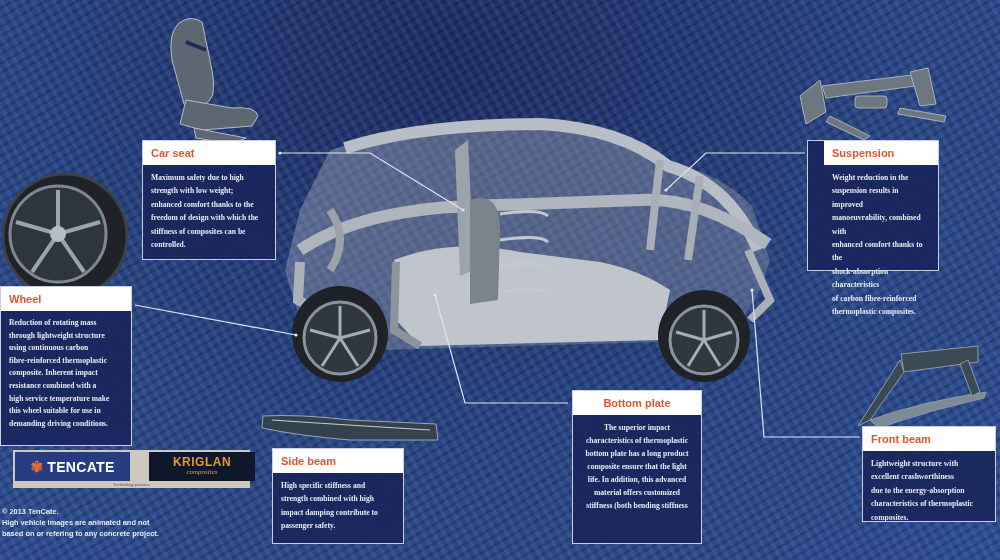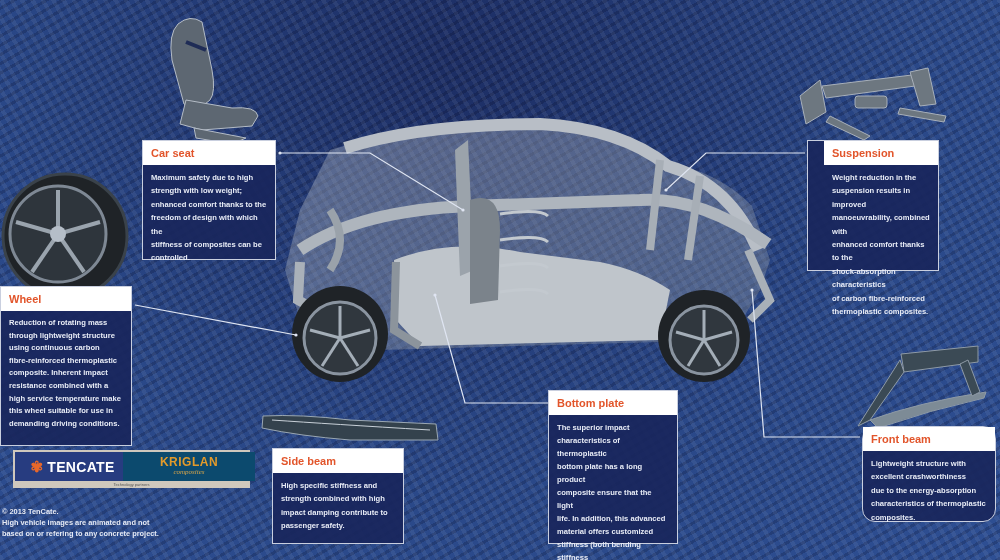--- a/index.html
+++ b/index.html
@@ -5,26 +5,26 @@
   html,body{margin:0;padding:0;}
   body{width:1000px;height:560px;overflow:hidden;position:relative;font-family:"Liberation Sans",sans-serif;
     background-color:#243f7c;
     background-image:
       repeating-linear-gradient(60deg, rgba(255,255,255,0.06) 0 4px, rgba(0,0,0,0) 4px 9px),
       repeating-linear-gradient(-30deg, rgba(0,0,20,0.18) 0 3px, rgba(0,0,0,0) 3px 8px),
       radial-gradient(ellipse at 45% 10%, #1c2d63 0%, #2a4888 60%, #2e4f93 100%);
   }
   .card{position:absolute;background:rgba(25,38,92,0.92);border:1px solid #c9cfdf;box-sizing:border-box;}
   .card .head{background:#ffffff;color:#e2552b;font-weight:bold;font-size:11px;padding:6px 8px;height:24px;box-sizing:border-box;line-height:12px;}
-  .card .body{color:#e8ecf6;font-size:7.6px;line-height:13.4px;padding:6px 8px;font-weight:bold;}
+  .card .body{color:#e8ecf6;font-size:7.6px;line-height:13.4px;padding:6px 8px;font-weight:bold;font-family:Liberation Serif, serif;}
   svg{position:absolute;overflow:visible;}
   .logos{position:absolute;left:13px;top:450px;width:237px;height:38px;background:#cfc8bd;}
   .tencate{position:absolute;left:2px;top:2px;width:115px;height:29px;background:#273c80;color:#fff;font-weight:bold;font-size:14px;display:flex;align-items:center;justify-content:center;letter-spacing:0.3px;}
   .tencate .mark{color:#e8672a;font-size:15px;margin-right:4px;}
-  .kriglan{position:absolute;left:110px;top:2px;width:132px;height:29px;background:#0c4a6e;text-align:center;}
+  .kriglan{position:absolute;left:136px;top:2px;width:106px;height:29px;background:#0f172a;text-align:center;}
   .kriglan .k1{color:#e29a2b;font-weight:bold;font-size:12px;letter-spacing:0.5px;display:block;margin-top:3px;}
   .kriglan .k2{color:#d7a54a;font-style:italic;font-size:7px;font-family:"Liberation Serif",serif;display:block;margin-top:-1px;}
   .partners{position:absolute;left:0;bottom:0;width:100%;text-align:center;font-size:4px;color:#555;height:6px;line-height:6px;}
   .copyright{position:absolute;left:2px;top:506px;color:#e6eaf4;font-size:7.4px;line-height:11px;font-weight:bold;}
 </style>
 </head>
 <body>
 
 <svg width="1000" height="560" style="left:0;top:0;" viewBox="0 0 1000 560">
 
@@ -163,35 +163,35 @@
     <div>Weight reduction in the</div>
     <div>suspension results in improved</div>
     <div>manoeuvrability, combined with</div>
     <div>enhanced comfort thanks to the</div>
     <div>shock-absorption characteristics</div>
     <div>of carbon fibre-reinforced</div>
     <div>thermoplastic composites.</div>
   </div>
 </div>
 
-<div class="card" style="left:548px;top:390px;width:130px;height:154px;">
+<div class="card" style="left:572px;top:390px;width:130px;height:154px;text-align:center;">
   <div class="head">Bottom plate</div>
   <div class="body" style="line-height:13px;">
     <div>The superior impact</div>
     <div>characteristics of thermoplastic</div>
     <div>bottom plate has a long product</div>
     <div>composite ensure that the light</div>
     <div>life. In addition, this advanced</div>
     <div>material offers customized</div>
     <div>stiffness (both bending stiffness</div>
 
   </div>
 </div>
 
-<div class="card" style="left:862px;top:426px;width:134px;height:96px;border-radius:13px;">
+<div class="card" style="left:862px;top:426px;width:134px;height:96px;">
   <div class="head">Front beam</div>
   <div class="body">
     <div>Lightweight structure with</div>
     <div>excellent crashworthiness</div>
     <div>due to the energy-absorption</div>
     <div>characteristics of thermoplastic</div>
     <div>composites.</div>
   </div>
 </div>
 

